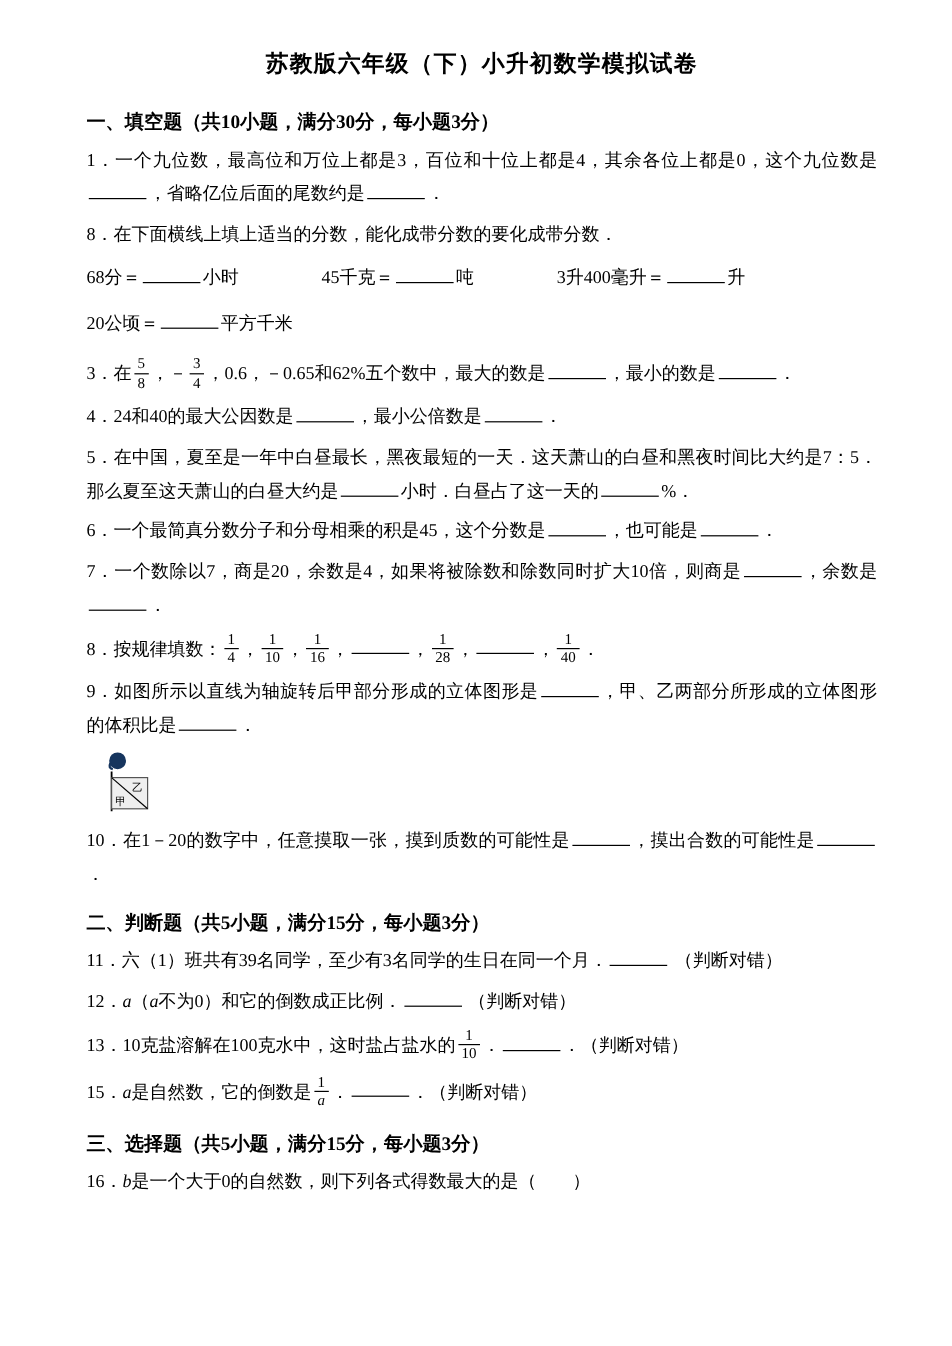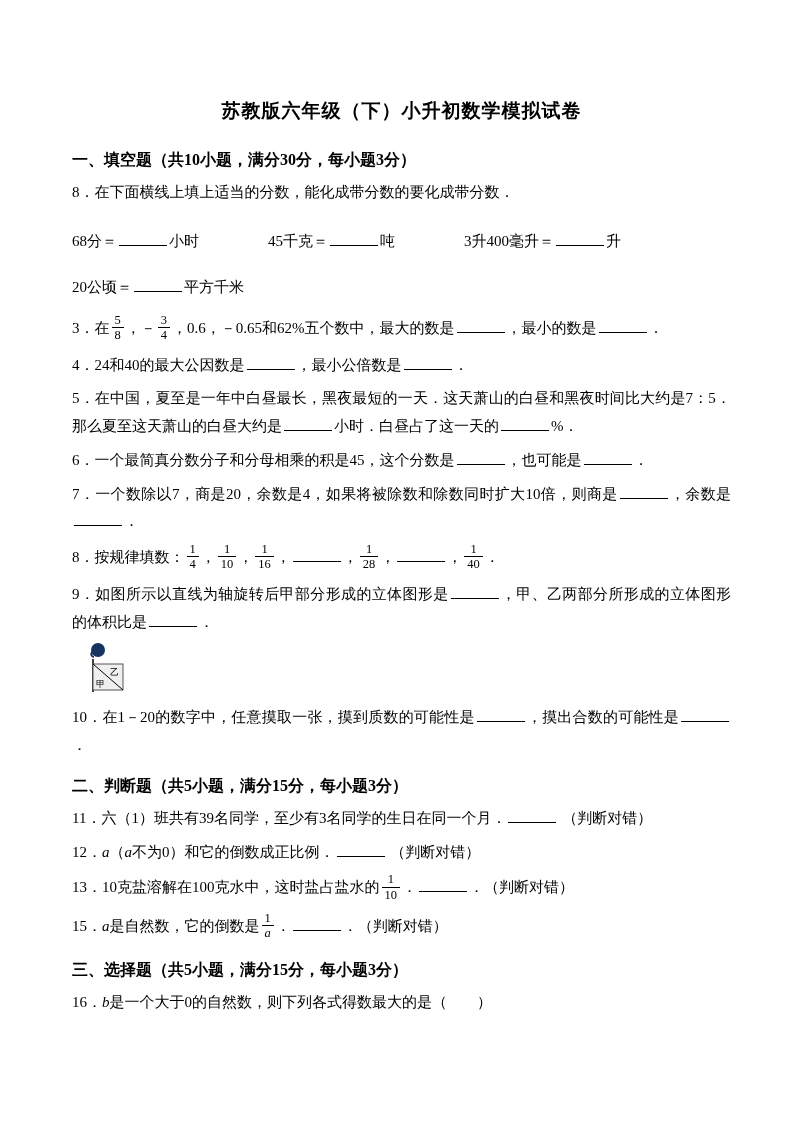--- a/index.html
+++ b/index.html
@@ -7,21 +7,21 @@
     width: 793px;
     height: 1122px;
     font-family: "Liberation Serif", "DejaVu Serif", serif;
     color: #000000;
     overflow: hidden;
   }
   .doc {
     box-sizing: border-box;
     width: 793px;
     height: 1122px;
-    padding: 98px 62px 0 72px;
+    padding: 40px 62px 0 72px;
   }
   .title {
     font-size: 19px;
     font-weight: bold;
     text-align: center;
     margin: 0 0 26px 0;
     letter-spacing: 1px;
   }
   .section {
     font-size: 16px;
@@ -50,36 +50,37 @@
     line-height: 1.15;
     margin: 0 2px 3px 2px;
   }
   .frac .num { display: block; border-bottom: 1px solid #000; padding: 0 3px; }
   .frac .den { display: block; padding: 0 3px; }
   .var { font-style: italic; }
   .unit-row {
     display: flex;
     font-size: 15px;
     line-height: 1.6;
-    margin: 22px 0 14px 0;
+    margin: 10px 0 14px 0;
   }
   .unit-cell { width: 196px; flex: 0 0 auto; }
   .unit-cell:last-child { width: auto; }
   .figure {
     margin: 6px 0 10px 16px;
     height: 52px;
   }
 </style>
 </head>
 <body>
 
 <div class="doc">
   <h1 class="title">苏教版六年级（下）小升初数学模拟试卷</h1>
   <div id="doc-content">
       <p class="section">一、填空题（共10小题，满分30分，每小题3分）</p>
+      <p class="question"><span>1．一个九位数，最高位和万位上都是3，百位和十位上都是4，其余各位上都是0，这个九位数是</span><span class="blank"></span><span>，省略亿位后面的尾数约是</span><span class="blank"></span><span>．</span></p>
       <p class="question"><span>8．在下面横线上填上适当的分数，能化成带分数的要化成带分数．</span></p>
       <div class="unit-row">
         <span class="unit-cell"><span>68分＝</span><span class="blank"></span><span>小时</span></span>
         <span class="unit-cell"><span>45千克＝</span><span class="blank"></span><span>吨</span></span>
         <span class="unit-cell"><span>3升400毫升＝</span><span class="blank"></span><span>升</span></span>
       </div>
       <div class="unit-row">
         <span class="unit-cell"><span>20公顷＝</span><span class="blank"></span><span>平方千米</span></span>
       </div>
       <p class="question"><span>3．在</span><span class="frac"><span class="num">5</span><span class="den">8</span></span><span>，－</span><span class="frac"><span class="num">3</span><span class="den">4</span></span><span>，0.6，－0.65和62%五个数中，最大的数是</span><span class="blank"></span><span>，最小的数是</span><span class="blank"></span><span>．</span></p>

